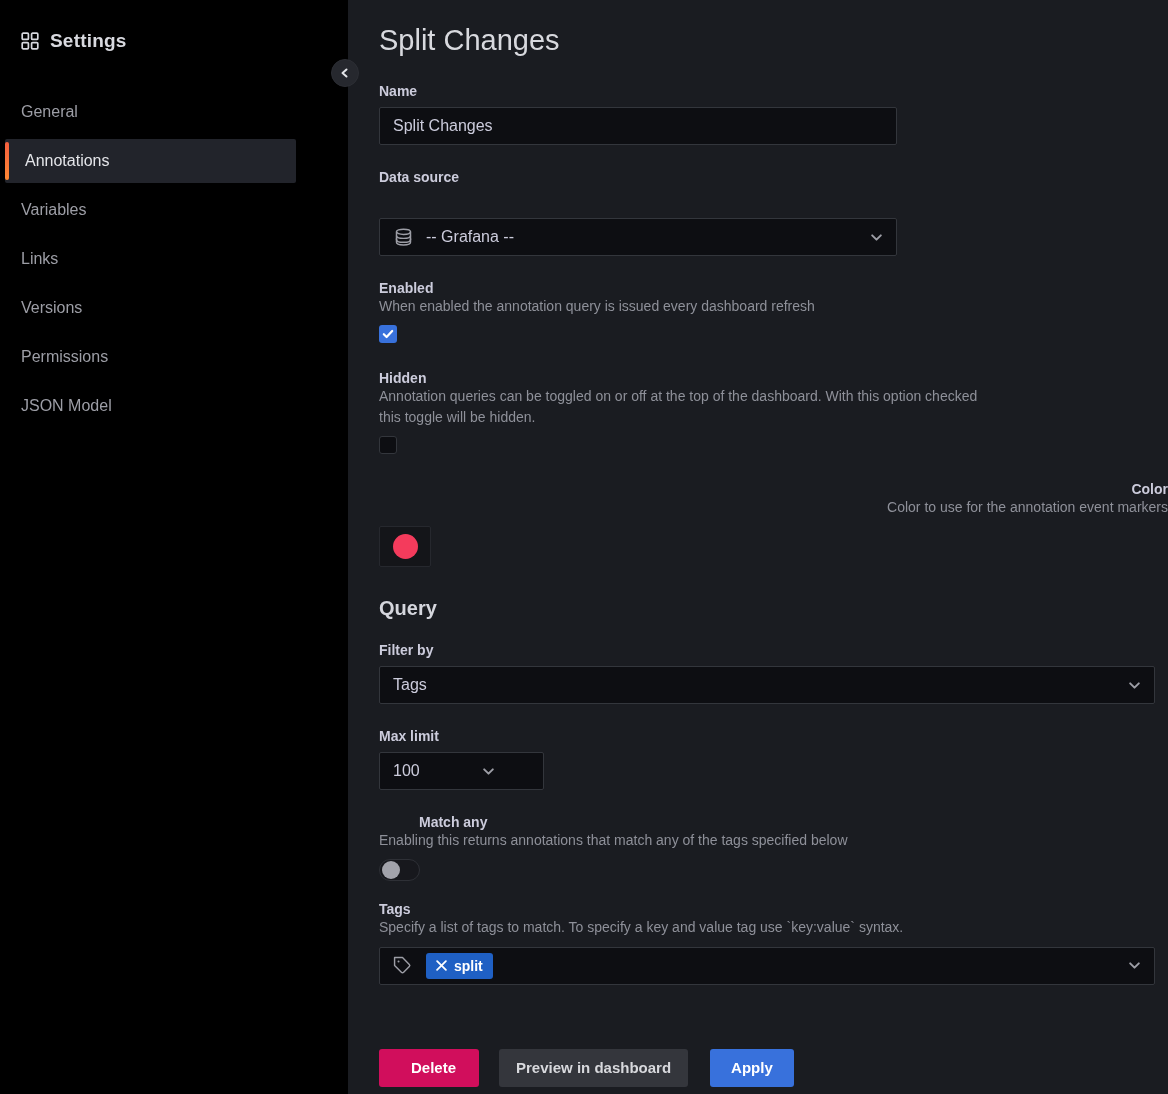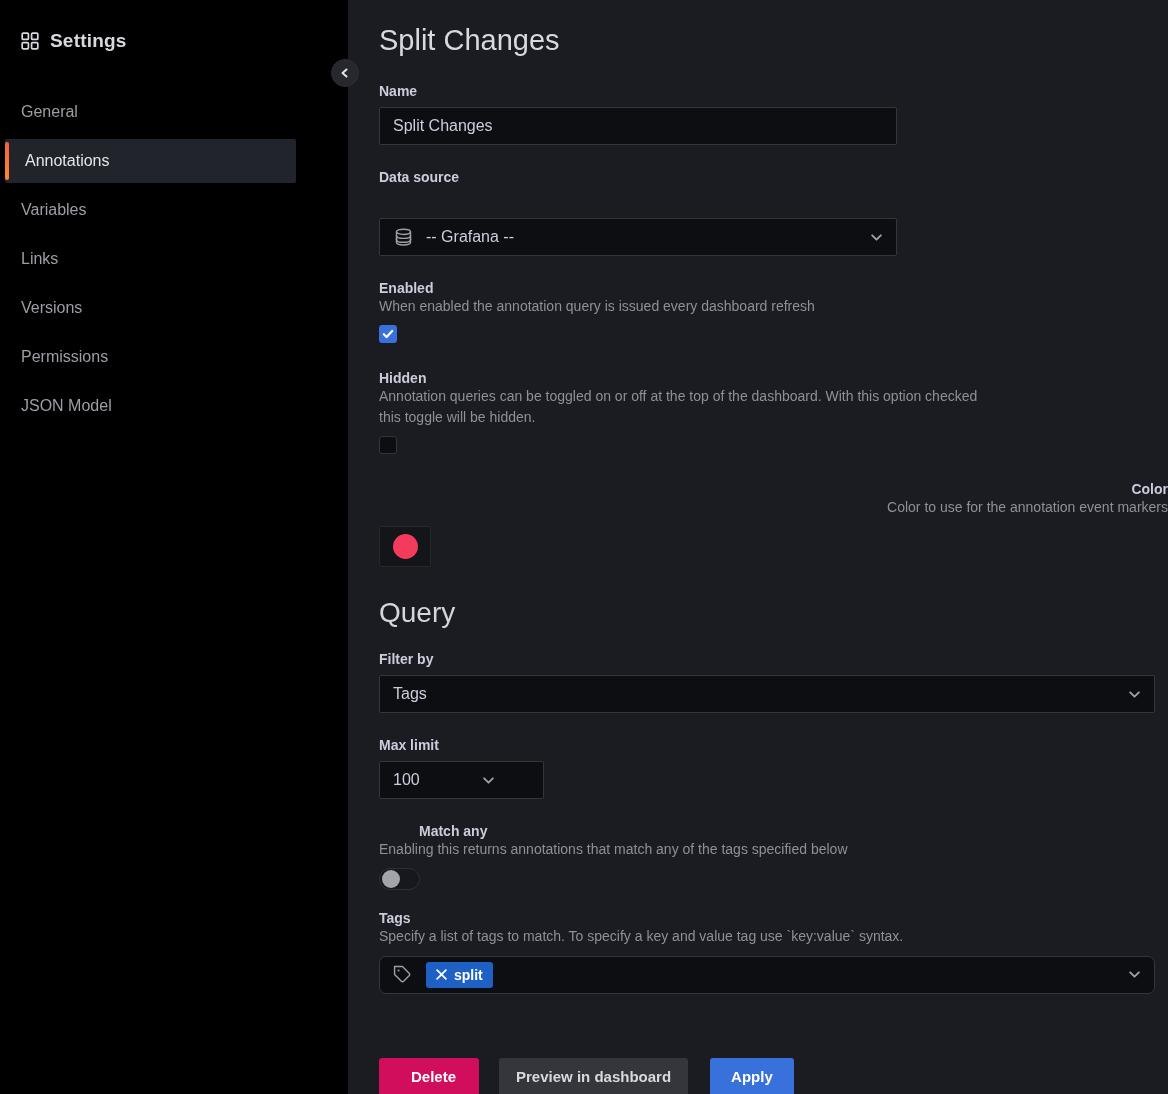--- a/index.html
+++ b/index.html
@@ -49,27 +49,27 @@
   .checkbox { width:18px; height:18px; border-radius:3px; margin-top:2px; cursor:pointer;
               background:#0d0e12; border:1px solid #33363c; display:flex; align-items:center; justify-content:center; }
   .checkbox.checked { border:none; }
   .checkbox svg { display:none; }
   .checkbox.checked svg { display:block; }
 
   .color-swatch-box { width:52px; height:41px; background:#141519; border:1px solid #26282e; border-radius:2px;
               display:flex; align-items:center; justify-content:center; cursor:pointer; }
   .color-dot { width:25px; height:25px; border-radius:50%; }
 
-  .section-title { font-size:28px; font-weight:400; color:#d5d6dd; margin:30px 0 22px 0; }
+  .section-title { font-size:20px; font-weight:700; color:#d5d6dd; margin:30px 0 22px 0; }
 
   .toggle { width:41px; height:22px; border-radius:11px; background:#17181d; border:1px solid #2e3036;
               position:relative; cursor:pointer; margin-top:2px; }
   .toggle .knob { position:absolute; left:2px; top:1px; width:18px; height:18px; border-radius:50%; background:#a2a3ab; }
 
-  .tags-input { width:776px; height:38px; background:#0d0e12; border:1px solid #33363c; border-radius:7px;
+  .tags-input { width:776px; height:38px; background:#0d0e12; border:1px solid #33363c; border-radius:2px;
               display:flex; align-items:center; padding:0 13px; gap:14px; }
   .tags-input .tag-icon { display:flex; color:#9d9ea6; }
   .tag-chip { display:flex; align-items:center; gap:7px; height:26px; padding:0 10px; border-radius:3px;
               color:#fff; font-size:14px; font-weight:700; cursor:pointer; }
   .tags-input .spacer { flex:1; }
   .tags-input .chev { display:flex; color:#9d9ea6; }
 
   .actions { display:flex; align-items:center; gap:19px; margin-top:64px; }
   .btn { height:38px; border:none; border-radius:3px; font-family:"Liberation Sans",sans-serif;
               font-size:15px; font-weight:700; cursor:pointer; }

